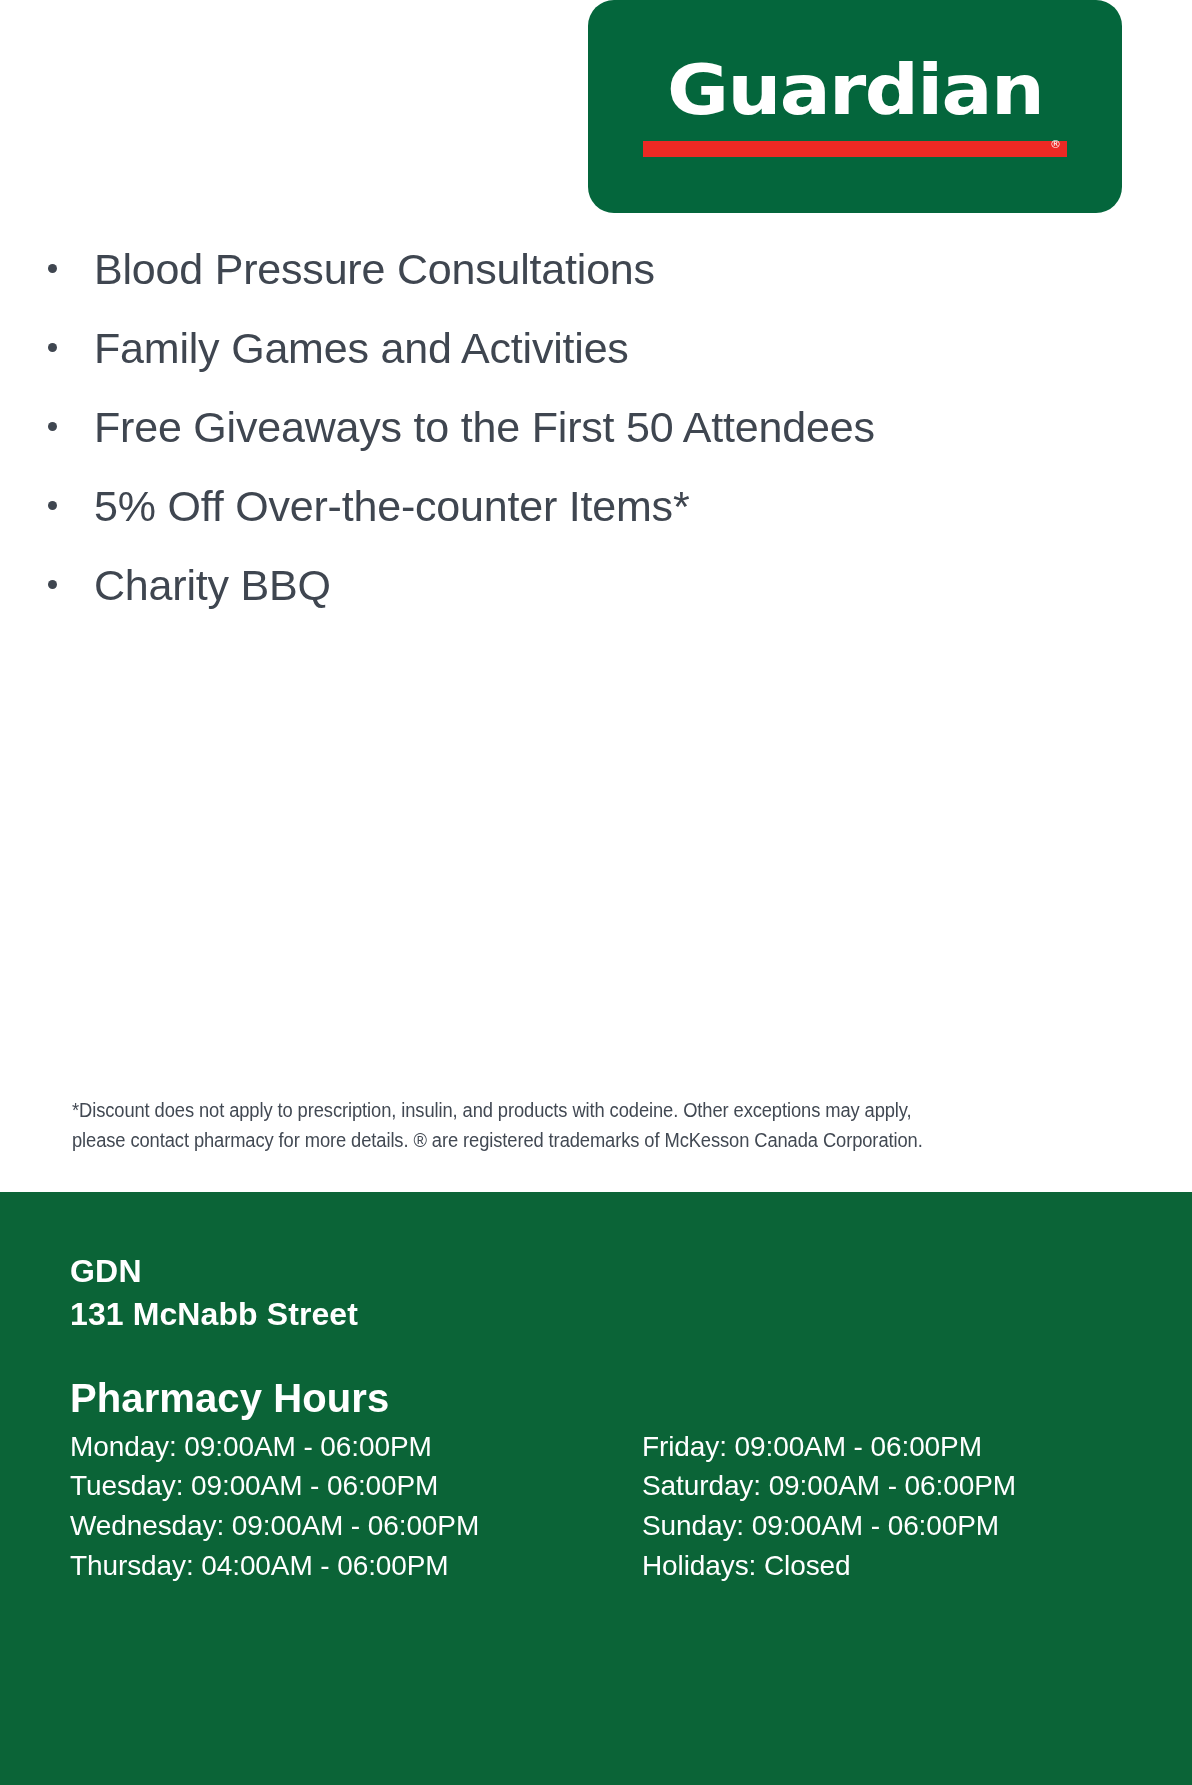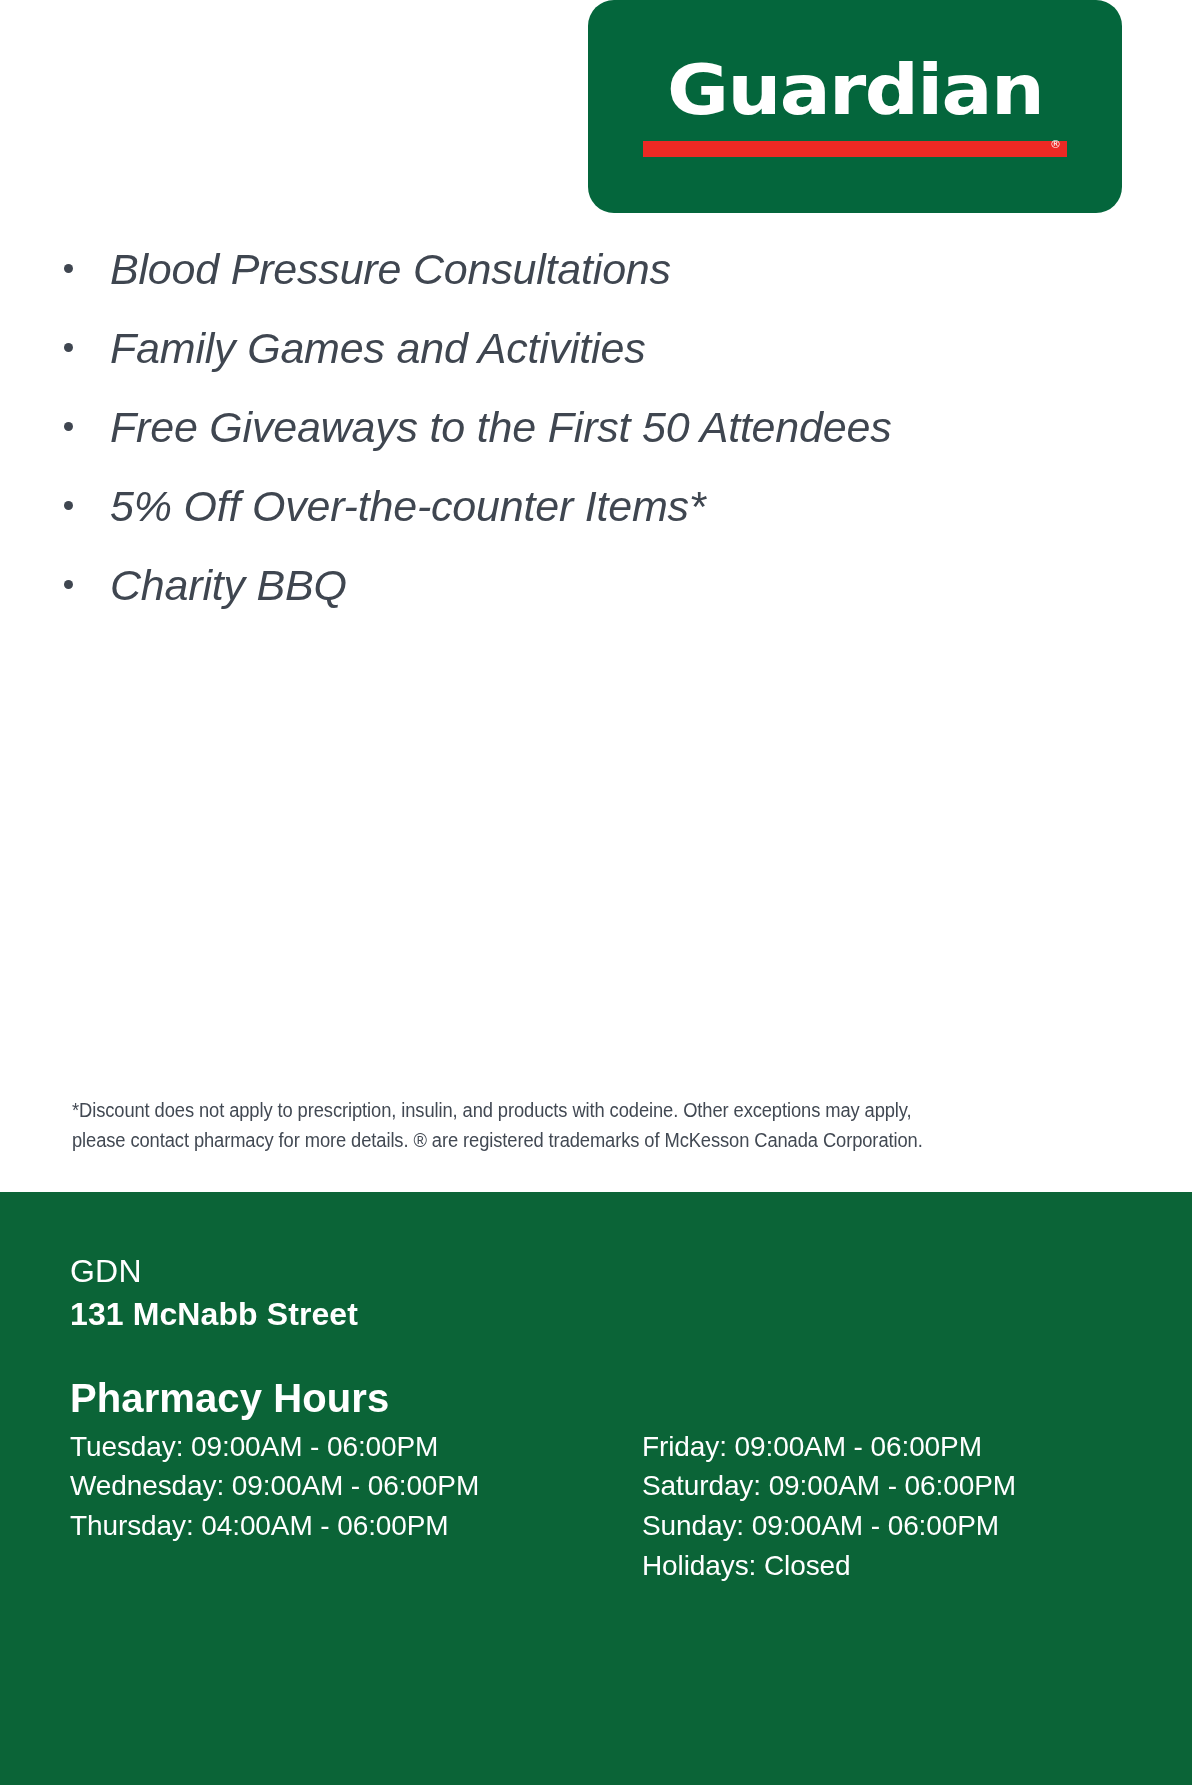--- a/index.html
+++ b/index.html
@@ -77,24 +77,23 @@
     left: 0;
     top: 248px;
     width: 100%;
   }
   .features li {
     display: flex;
     align-items: baseline;
     font-size: 43px;
     color: #3f4650;
     line-height: 1.0;
-    padding-left: 64px;
+    padding-left: 48px;
     margin-bottom: 36px;
     letter-spacing: -0.2px;
-    font-style: italic;
   }
   .bullet-dot {
     width: 9px;
     height: 9px;
     border-radius: 50%;
     background: #3f4650;
     flex: 0 0 auto;
     margin-right: 37px;
     position: relative;
     top: -11px;
@@ -125,21 +124,21 @@
     top: 1192px;
     width: 100%;
     height: 593px;
     background: #0b6437;
     color: #ffffff;
     box-sizing: border-box;
     padding: 60px 0 0 70px;
   }
   .store-name {
     font-size: 32px;
-    font-weight: normal;
+    font-weight: bold;
     line-height: 1.22;
     margin: 0 0 2px 0;
     letter-spacing: 0.2px;
   }
   .store-addr {
     font-size: 32px;
     font-weight: bold;
     line-height: 1.33;
     margin: 0;
     letter-spacing: 0.1px;
@@ -207,20 +206,21 @@
 </div>
 
 <div class="footer">
   <div class="store-name">GDN</div>
   <div class="store-addr">131 McNabb Street</div>
 
   <div class="hours-title">Pharmacy Hours</div>
 
   <div class="hours-grid">
     <div class="hours-col">
+      <div class="hour-line">Monday: 09:00AM - 06:00PM</div>
       <div class="hour-line">Tuesday: 09:00AM - 06:00PM</div>
       <div class="hour-line">Wednesday: 09:00AM - 06:00PM</div>
       <div class="hour-line">Thursday: 04:00AM - 06:00PM</div>
     </div>
     <div class="hours-col">
       <div class="hour-line">Friday: 09:00AM - 06:00PM</div>
       <div class="hour-line">Saturday: 09:00AM - 06:00PM</div>
       <div class="hour-line">Sunday: 09:00AM - 06:00PM</div>
       <div class="hour-line">Holidays: Closed</div>
     </div>

